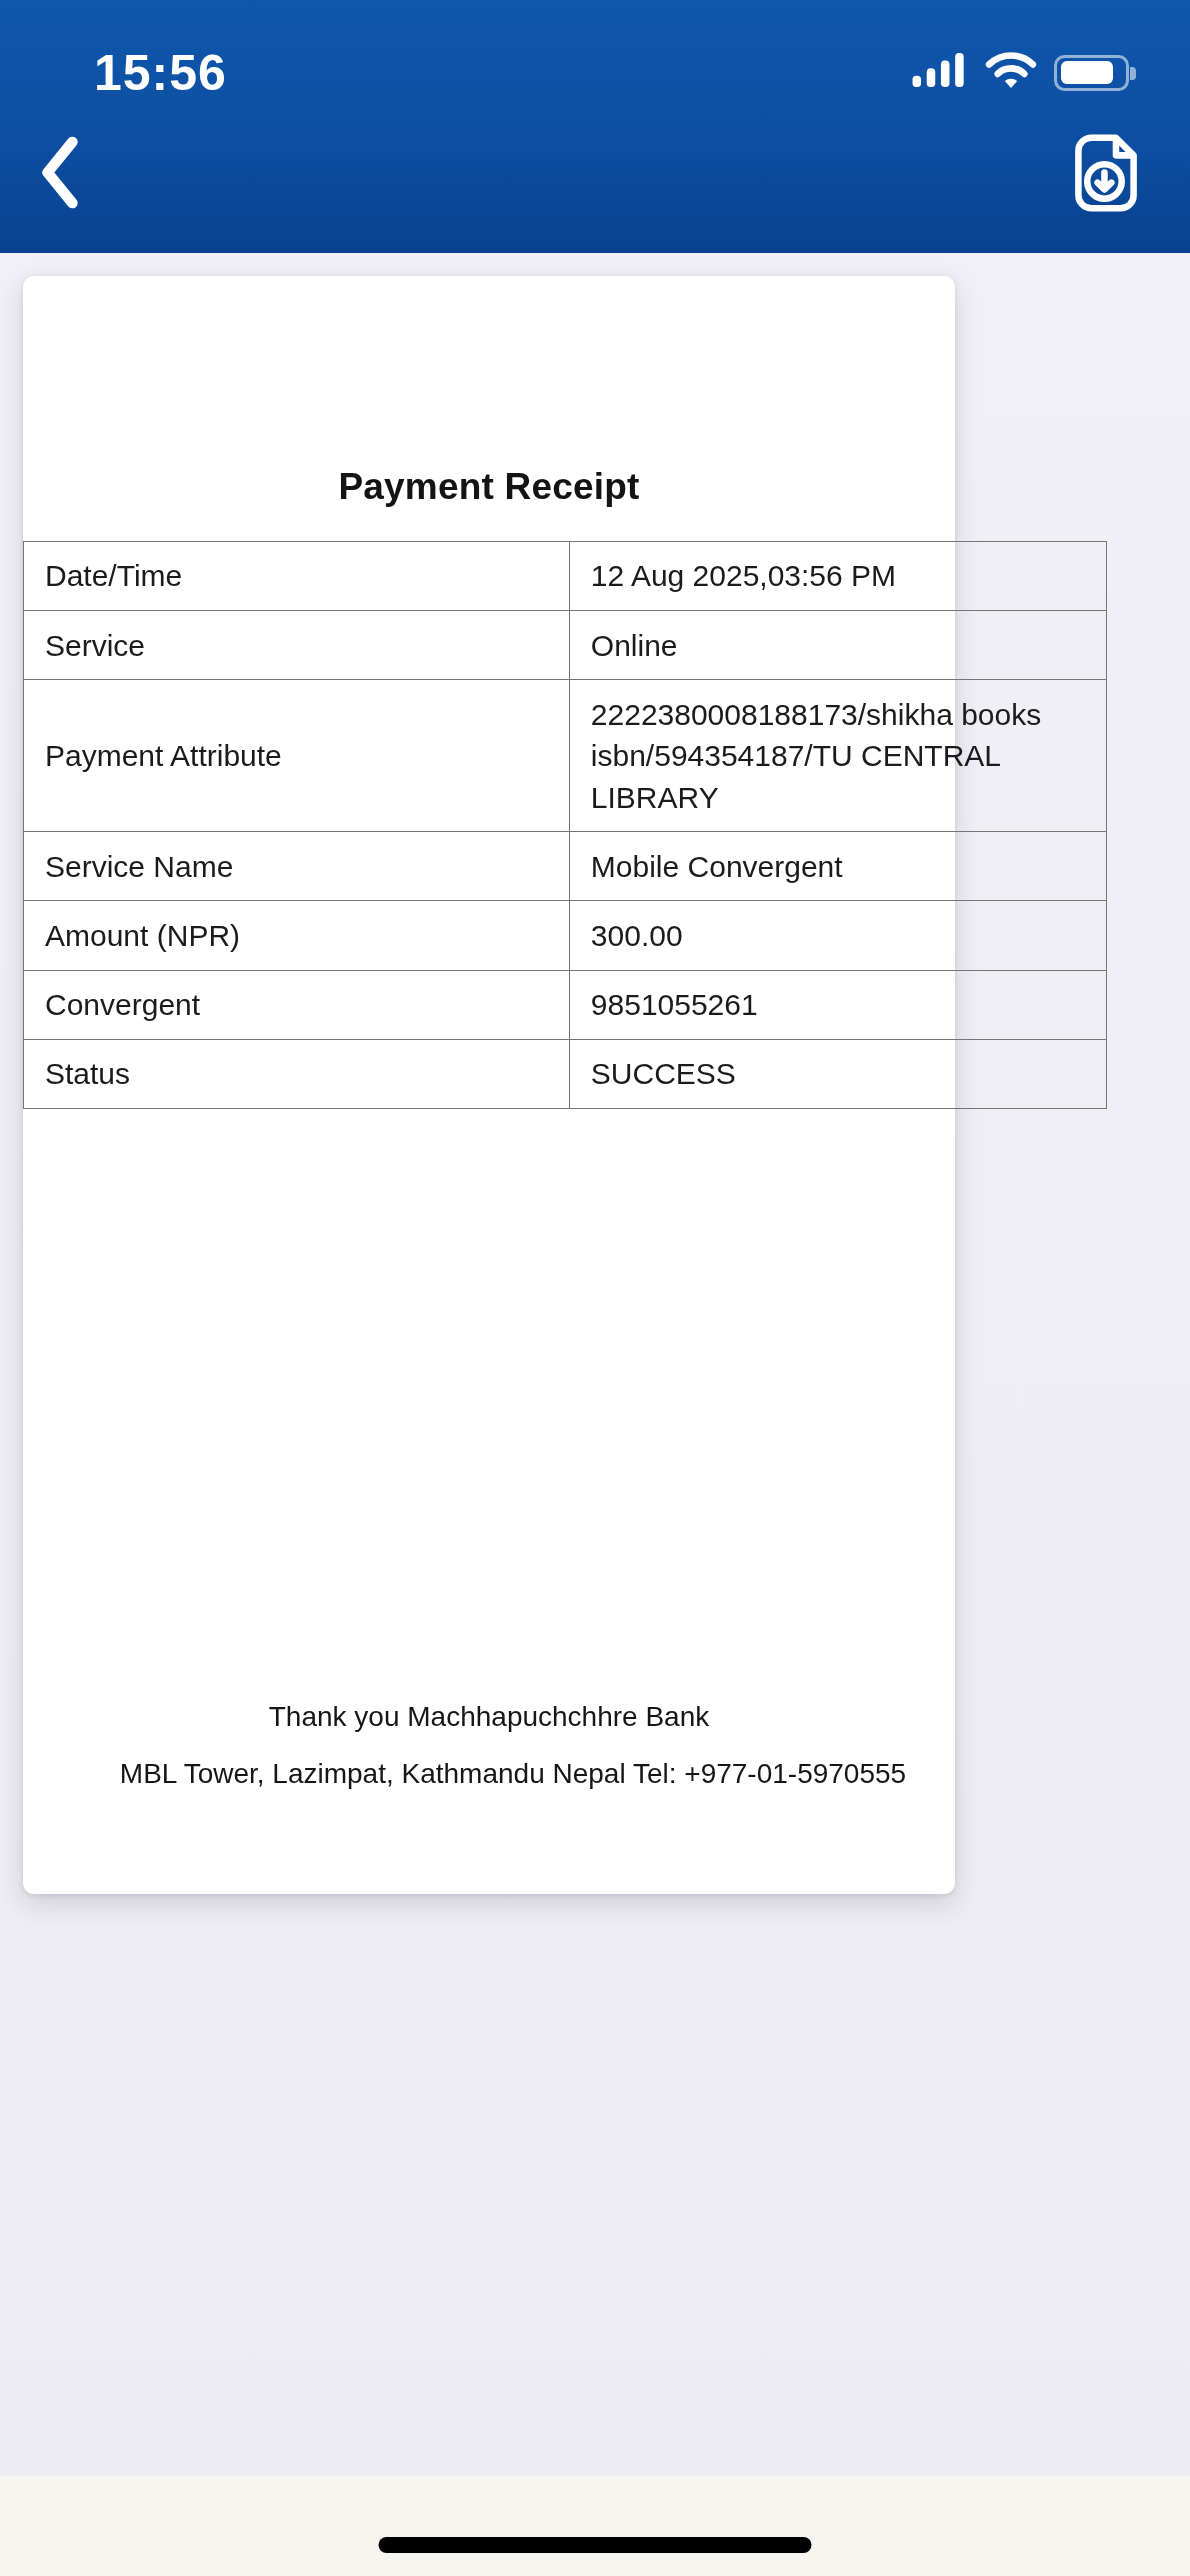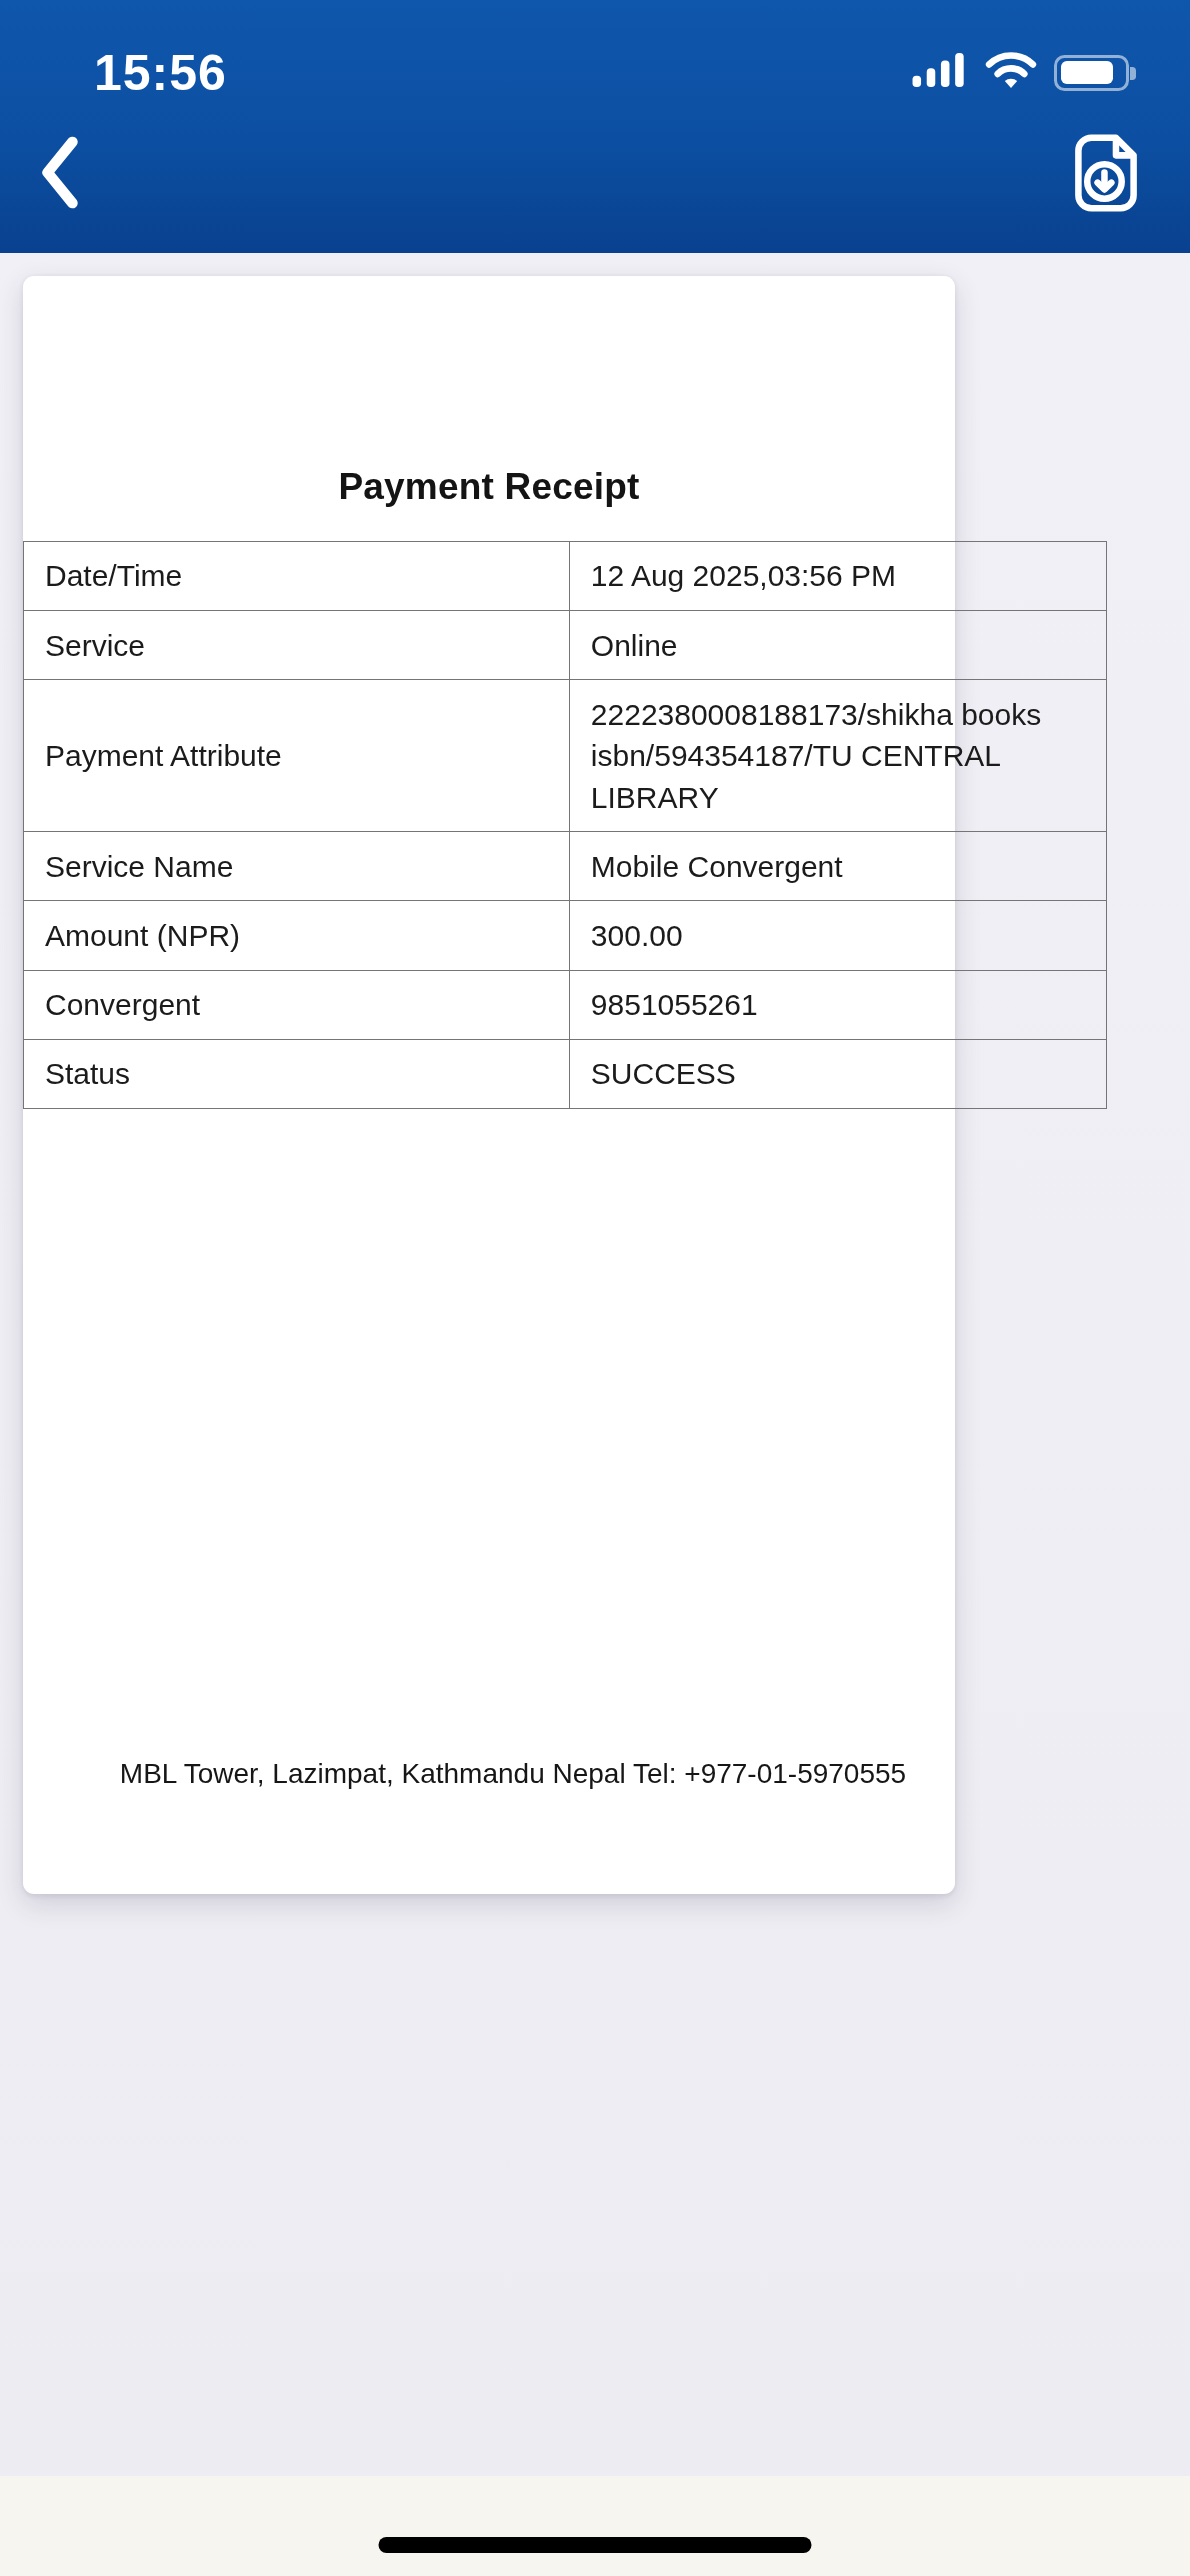--- a/index.html
+++ b/index.html
@@ -179,20 +179,21 @@
               <td class="cell-value">9851055261</td>
             </tr>
             <tr>
               <td class="cell-label">Status</td>
               <td class="cell-value">SUCCESS</td>
             </tr>
           </tbody>
       </table>
 
       <div class="receipt-footer">
+        <p class="footer-line1">Thank you Machhapuchchhre Bank</p>
         <p class="footer-line2">MBL Tower, Lazimpat, Kathmandu Nepal Tel: +977-01-5970555</p>
       </div>
     </section>
   </main>
 
   <div class="bottom-strip">
     <div class="home-indicator"></div>
   </div>
 
 </div>

